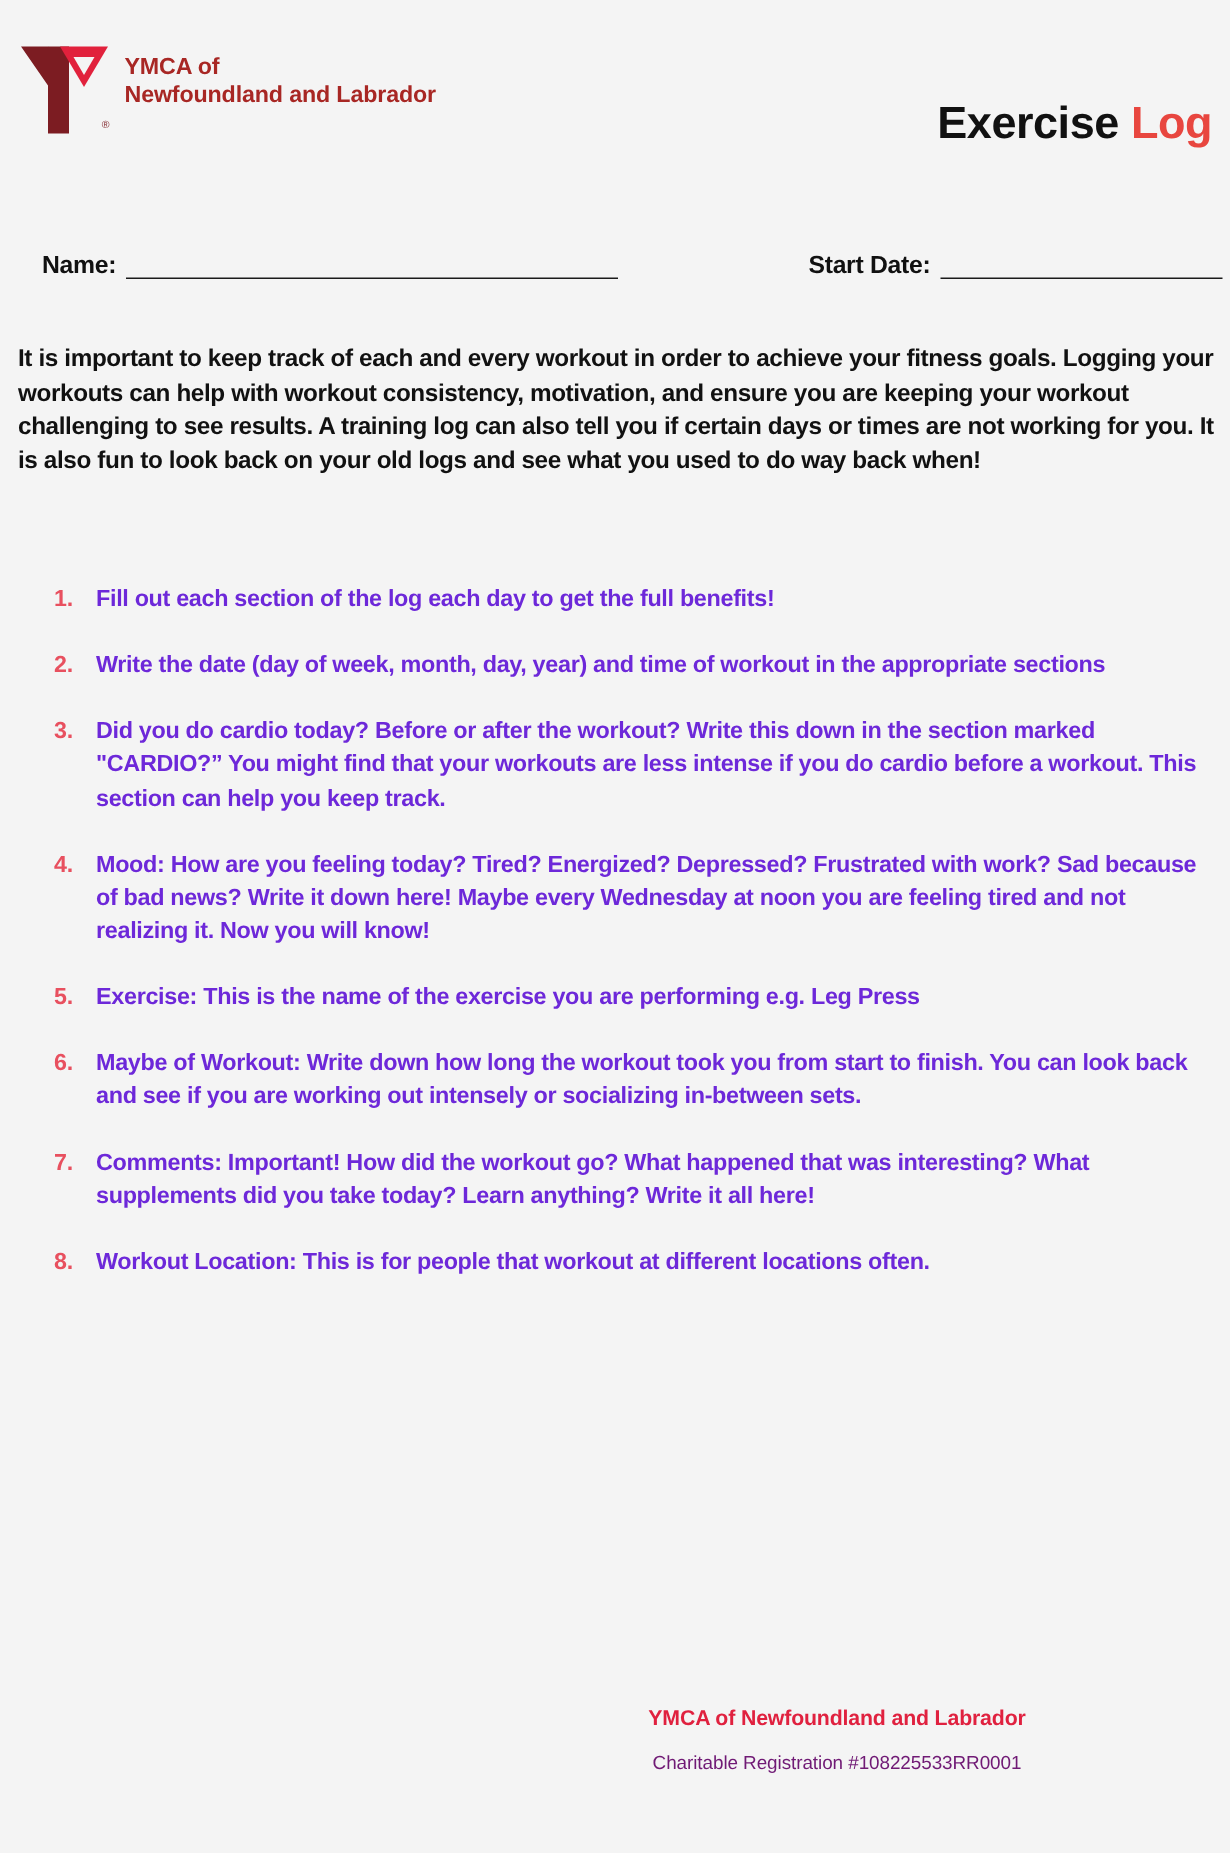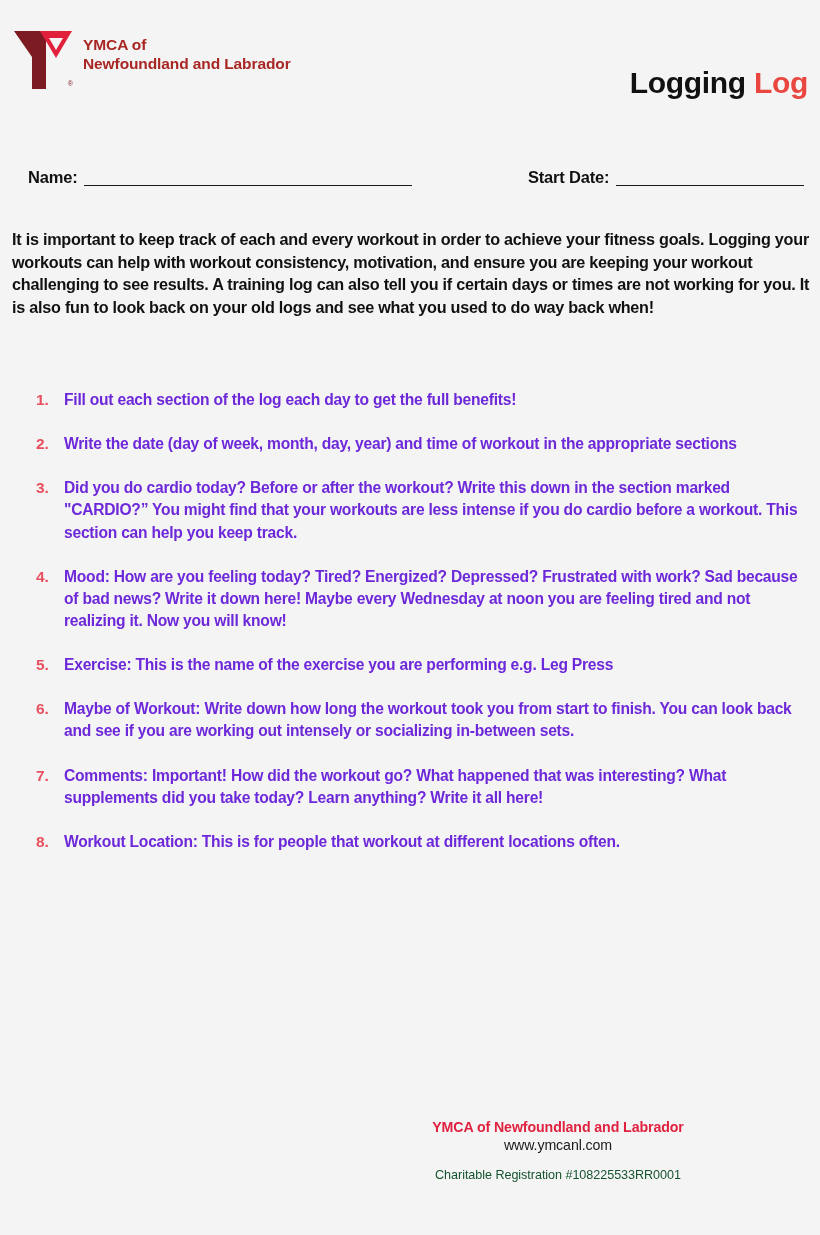--- a/index.html
+++ b/index.html
@@ -90,21 +90,21 @@
     height: 26px;
   }
 
   .field {
     position: absolute;
     bottom: 0;
     display: flex;
     align-items: flex-end;
   }
   .field.name-field { left: 16px; }
-  .field.date-field { left: 516px; }
+  .field.date-field { left: 527px; }
 
   .field-label {
     font-size: 16.5px;
     font-weight: bold;
     letter-spacing: -0.2px;
     line-height: 1.1;
     color: #111111;
     white-space: nowrap;
   }
 
@@ -182,21 +182,21 @@
   .footer-url {
     font-size: 14.2px;
     color: #1a1a1a;
     line-height: 1.35;
     letter-spacing: -0.1px;
   }
 
   .footer-reg {
     margin-top: 11px;
     font-size: 12.6px;
-    color: #14532d;
+    color: #701a75;
     letter-spacing: -0.05px;
     line-height: 1.3;
   }
 </style>
 </head>
 <body>
 
 <div class="page">
 
   <div class="header">
@@ -214,21 +214,21 @@
         </svg>
         <span class="logo-reg">®</span>
       </div>
       <div class="brand-text">
         <div>YMCA of</div>
         <div>Newfoundland and Labrador</div>
       </div>
     </div>
 
     <div class="doc-title">
-      <span class="t-dark">Logging</span><span>&nbsp;</span><span class="t-red">Log</span>
+      <span class="t-dark">Exercise</span><span>&nbsp;</span><span class="t-red">Log</span>
     </div>
   </div>
 
   <div class="fields">
 
     <div class="field name-field">
       <span class="field-label">Name:</span>
       <span class="field-rule"></span>
     </div>
 
@@ -279,17 +279,16 @@
 
     <li class="step">
       <span class="step-num">8.</span>
       <span class="step-text">Workout Location: This is for people that workout at different locations often.</span>
     </li>
 
   </ol>
 
   <div class="footer">
     <div class="footer-org">YMCA of Newfoundland and Labrador</div>
-    <div class="footer-url">www.ymcanl.com</div>
     <div class="footer-reg">Charitable Registration #108225533RR0001</div>
   </div>
 
 </div>
 
 </body></html>

